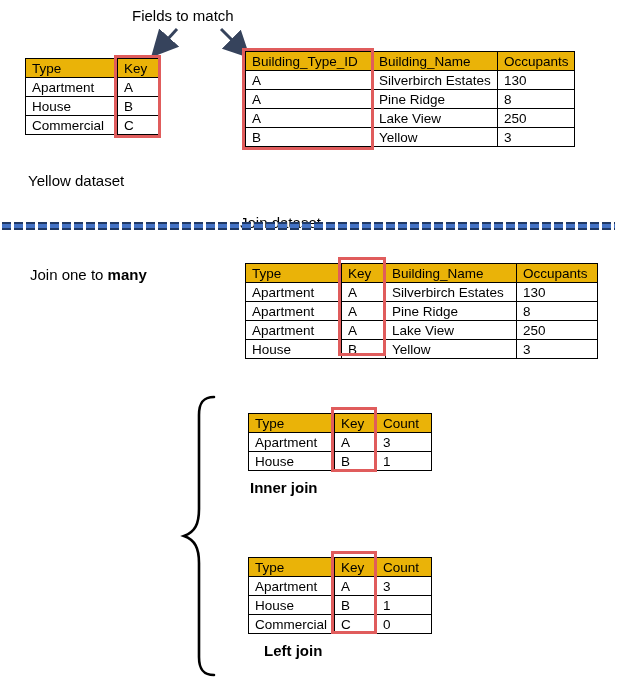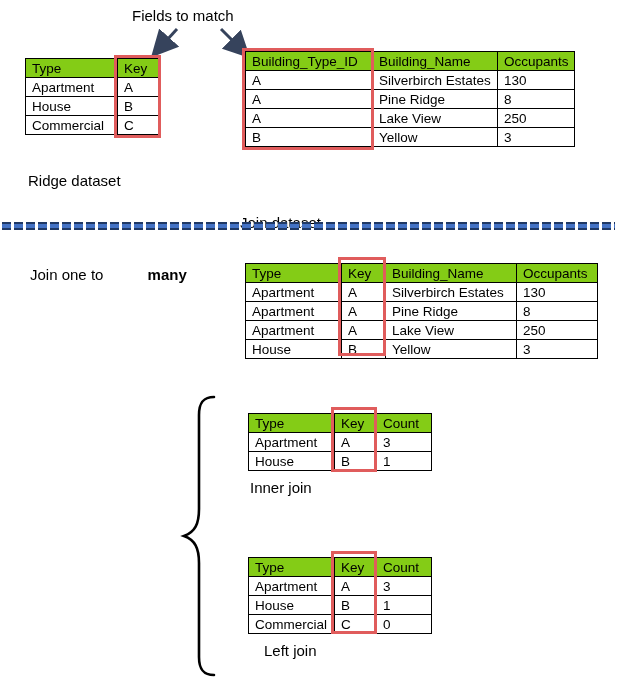--- a/index.html
+++ b/index.html
@@ -1,29 +1,29 @@
 <!DOCTYPE html>
 <html><head>
 <meta charset="utf-8">
 <style>
   * { box-sizing: border-box; }
   body { margin: 0; font-family: "Liberation Sans", sans-serif; background: #fff; }
   .canvas { position: relative; width: 617px; height: 698px; background: #ffffff; overflow: hidden; border-radius: 11px; }
 
   .lbl { position: absolute; font-size: 15px; color: #000; white-space: nowrap; }
-  .lbl b { font-weight: bold; margin-left: 40px; }
-  .lbl.bold { font-weight: normal; text-align: right; }
+  .lbl b { font-weight: bold; }
+  .lbl.bold { font-weight: bold; text-align: right; }
 
   .tbl-wrap { position: absolute; }
   table.dtable { border-collapse: collapse; table-layout: fixed; font-size: 13.5px; color: #000; }
   table.dtable th, table.dtable td {
     border: 1px solid #000; height: 19px; padding: 0 2px 0 6px;
     font-weight: normal; text-align: left; white-space: nowrap; overflow: hidden;
   }
-  table.dtable th { background: #84cc16; }
+  table.dtable th { background: #eab308; }
 
   
   #tbl-target th:nth-child(1){width:92px} #tbl-target th:nth-child(2){width:42px}
   #tbl-join th:nth-child(1){width:127px} #tbl-join th:nth-child(2){width:125px} #tbl-join th:nth-child(3){width:77px}
   #tbl-many th:nth-child(1){width:96px} #tbl-many th:nth-child(2){width:44px} #tbl-many th:nth-child(3){width:131px} #tbl-many th:nth-child(4){width:81px}
   #tbl-inner th:nth-child(1){width:86px} #tbl-inner th:nth-child(2){width:42px} #tbl-inner th:nth-child(3){width:55px}
   #tbl-left th:nth-child(1){width:86px} #tbl-left th:nth-child(2){width:42px} #tbl-left th:nth-child(3){width:55px}
 
   .red-box { position: absolute; border: 3px solid #e05c5c; pointer-events: none; }
   #box-target { left: 89px; top: -3px; width: 47px; height: 83px; }
@@ -113,21 +113,21 @@
           <tr>
             <td>B</td>
             <td>Yellow</td>
             <td>3</td>
           </tr>
         </tbody>
       </table>
     <div class="red-box" id="box-join"></div>
   </div>
 
-  <div class="lbl" style="left:28px; top:172px;">Ridge dataset</div>
+  <div class="lbl" style="left:28px; top:172px;">Yellow dataset</div>
   <div class="lbl" style="left:240px; top:172px;margin-top:42px;">Join dataset</div>
 
   <div class="divider"></div>
 
   <div class="lbl" style="left:30px; top:266px;"><span>Join one to </span><b>many</b></div>
 
   <div class="tbl-wrap" style="left:245px; top:263px;">
     <table class="dtable" id="tbl-many">
         <thead>
           <tr>

